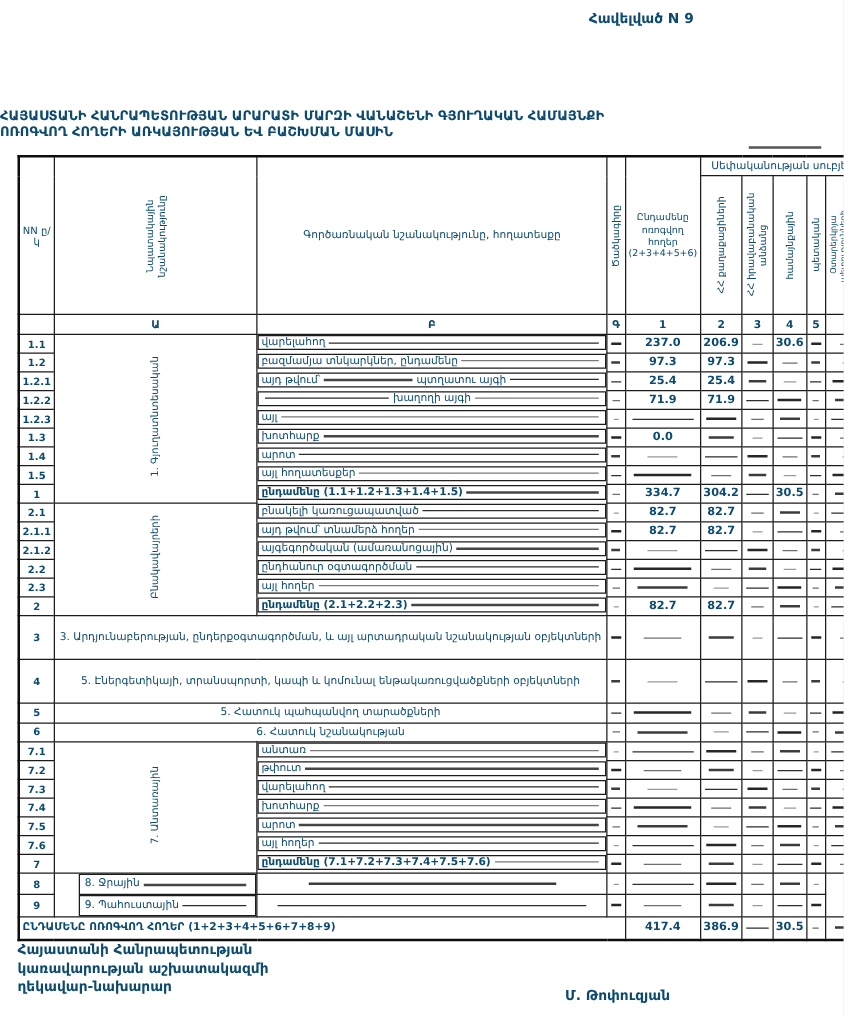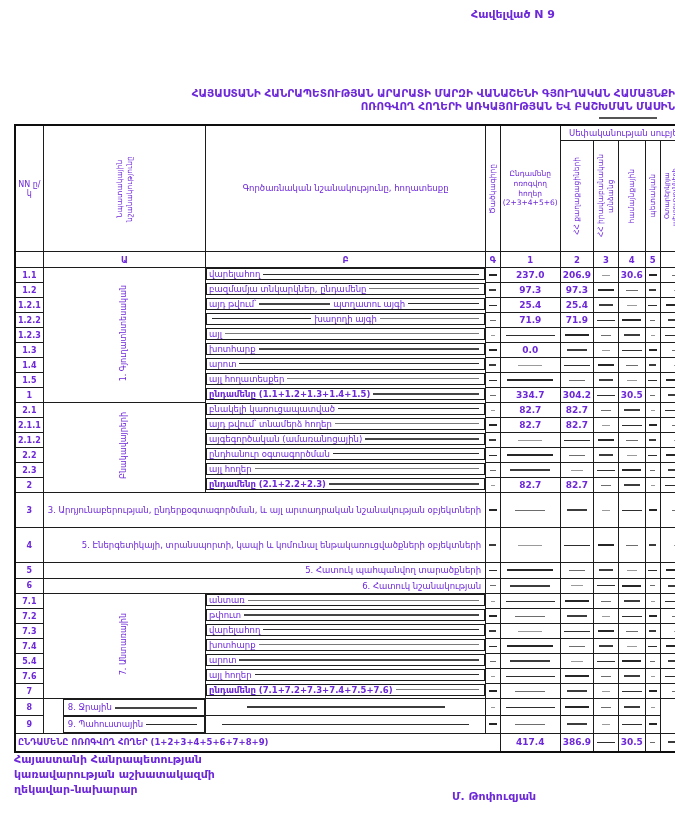--- a/index.html
+++ b/index.html
@@ -1,24 +1,24 @@
 <!DOCTYPE html>
 <html><head>
 <meta charset="utf-8">
 <style>
   html,body{margin:0;padding:0;background:#e8e8e8;}
   .sheet{
     position:relative;width:675px;height:818px;background:#ffffff;
-    font-family:"DejaVu Sans",sans-serif;color:#6d28d9;overflow:hidden;
+    font-family:"DejaVu Sans",sans-serif;color:#0c4a6e;overflow:hidden;
   }
   
   .note{position:absolute;top:8px;right:12px;width:300px;text-align:center;
         font-size:11px;font-weight:bold;line-height:13.5px;}
   
-  .doc-title{position:absolute;top:87px;left:0;width:675px;text-align:right;
+  .doc-title{position:absolute;top:87px;left:0;width:675px;text-align:left;
         font-size:10.5px;font-weight:bold;line-height:13px;}
   .artifact{position:absolute;top:117px;right:18px;width:58px;height:2px;background:#555;}
   
   table.land{position:absolute;left:14px;top:124px;border-collapse:collapse;
         table-layout:fixed;border:2px solid #0e0e0e;}
   table.land th,table.land td{border:1px solid #1c1c1c;padding:0 2px;overflow:hidden;}
   thead th{font-weight:normal;vertical-align:middle;text-align:center;}
   .own-h{font-size:8.5px;height:14px;}
   .nn-h{font-size:8px;}
   .func-h{font-size:8.5px;line-height:1.3;}
@@ -27,21 +27,21 @@
   .vt{writing-mode:vertical-rl;transform:rotate(180deg);display:inline-block;
       font-size:7.5px;line-height:1.3;max-height:108px;text-align:center;}
   .vt.small{font-size:6.5px;line-height:1.25;}
   .letters td{height:15px;font-size:8.5px;text-align:center;font-weight:bold;}
   tbody tr{height:15px;}
   tbody tr.tall{height:35px;}
   tbody tr.grand{height:19px;}
   td.nn{font-size:8px;font-weight:bold;text-align:center;vertical-align:middle;}
   td.seccell{vertical-align:middle;text-align:center;}
   td.seccell .vt{font-size:8px;max-height:none;}
-  td.namecell{font-size:8.5px;vertical-align:middle;text-align:right;padding:0 4px;}
+  td.namecell{font-size:8.5px;vertical-align:middle;text-align:center;padding:0 4px;}
   td.namecell.spanname{line-height:1.25;padding:2px 4px;margin-left:19px;}
   tr.totalrow td.namecell,tr.totalrow td.nn{font-weight:bold;}
   .flexname{display:flex;align-items:center;}
   .ntxt{white-space:nowrap;}
   .trl{flex:1;height:1px;background:#2b2b2b;align-self:center;margin:0 3px;min-width:6px;}
   .trl.tv1{background:#7a7a7a;}
   .trl.tv2{background:#454545;height:2px;}
   td.codecell,td.val{vertical-align:middle;text-align:center;}
   td.val{font-size:9px;font-weight:bold;}
   td.grandname{font-size:8.5px;font-weight:bold;vertical-align:middle;padding:0 4px;}
@@ -736,21 +736,21 @@
             <div class="dash dv3"></div>
           </td>
           <td class="val">
             <div class="dash dv4"></div>
           </td>
           <td class="val">
             <div class="dash dv0"></div>
           </td>
         </tr>
         <tr>
-          <td class="nn">5.4</td>
+          <td class="nn">7.5</td>
           <td class="namecell flexname">
             <span class="ntxt">արոտ</span>
             <span class="trl tv2"></span>
           </td>
           <td class="codecell">
             <div class="dash dv1"></div>
           </td>
           <td class="val">
             <div class="dash dv2"></div>
           </td>

